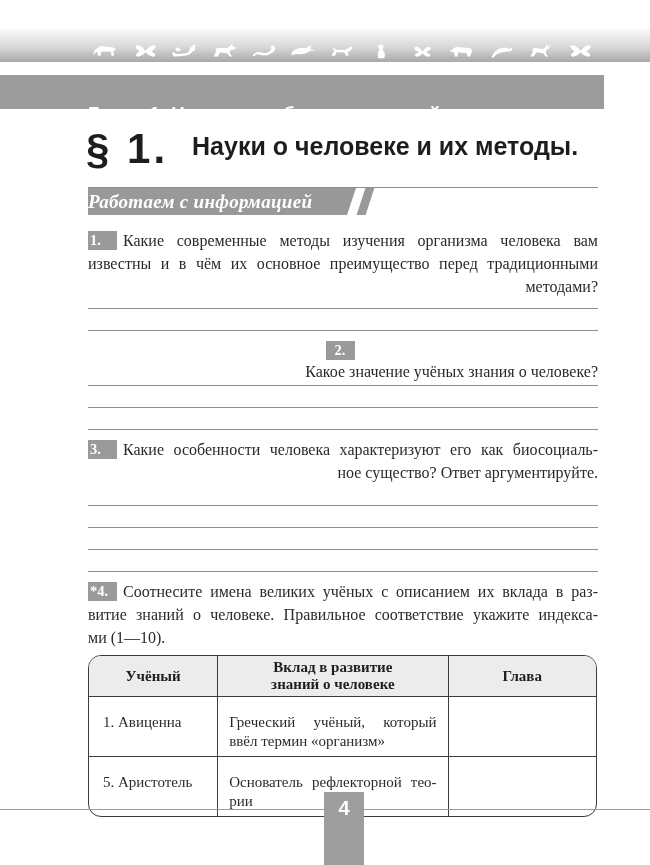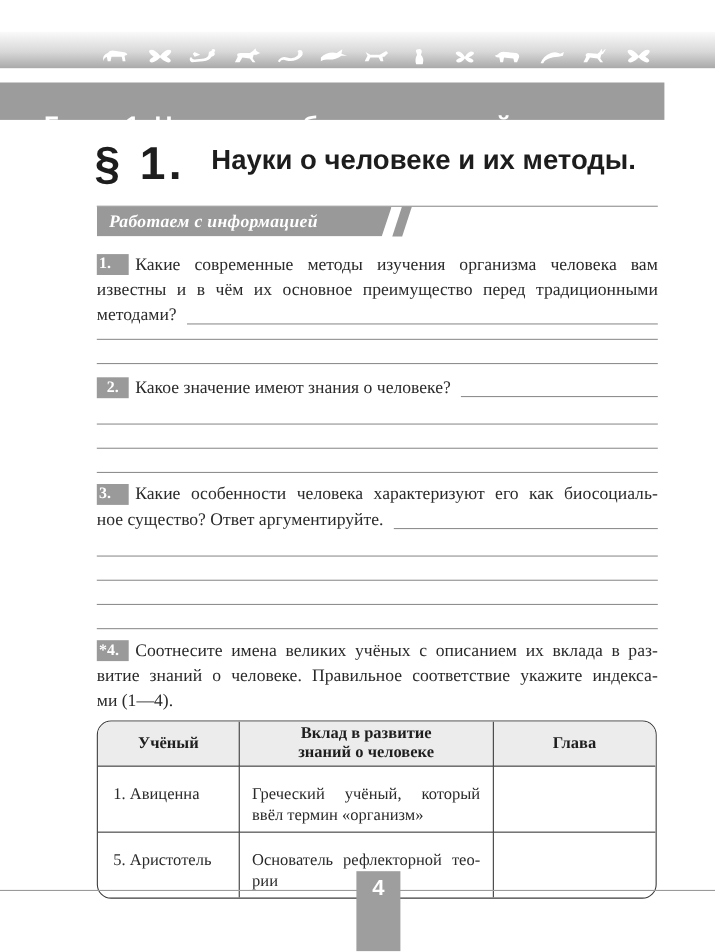--- a/index.html
+++ b/index.html
@@ -9,52 +9,52 @@
   
   .strip{margin-top:29px;height:33px;
          background:linear-gradient(180deg,#fafafa 0%,#d8d8d8 55%,#a9a9a9 100%);}
   .animals{display:flex;justify-content:space-between;align-items:flex-end;
            height:100%;padding:0 56px 2px 92px;box-sizing:border-box;}
   .animals svg{height:17px;width:auto;display:block;fill:#fff;}
 
   
   .chapter-bar{margin-top:13px;width:604px;height:34px;background:#9c9c9c;
                display:flex;align-items:center;}
-  .chapter-bar span{padding-left:40px;font-family:"Liberation Sans","DejaVu Sans",sans-serif;
-                    font-weight:bold;font-size:23px;color:#fff;letter-spacing:.3px;white-space:nowrap;margin-top:44px;}
+  .chapter-bar span{padding-left:88px;font-family:"Liberation Sans","DejaVu Sans",sans-serif;
+                    font-weight:bold;font-size:19px;color:#fff;letter-spacing:.3px;white-space:nowrap;margin-top:44px;}
 
   
   .section-head{display:flex;margin:17px 0 0 86px;}
   .sec-num{font-family:"Liberation Sans","DejaVu Sans",sans-serif;font-weight:bold;
            font-size:42px;line-height:46px;letter-spacing:3px;color:#1d1d1d;}
   .sec-title{font-family:"Liberation Sans","DejaVu Sans",sans-serif;font-weight:bold;
              font-size:25px;line-height:25px;margin:8px 0 0 24px;color:#1d1d1d;}
 
   
   .banner-row{position:relative;margin:15px 0 0 88px;width:510px;height:29px;}
   .topline{position:absolute;top:0;left:0;right:0;border-top:1.5px solid #8f8f8f;}
   .banner{position:absolute;top:1px;left:0;width:268px;height:27px;background:#999;
-          display:flex;align-items:center;padding-left:11px;box-sizing:border-box;
+          display:flex;align-items:center;padding-left:0;box-sizing:border-box;
           clip-path:polygon(0 0,100% 0,calc(100% - 9px) 100%,0 100%);
-          font-style:italic;font-weight:bold;font-size:16px;color:#fff;letter-spacing:.3px;}
+          font-style:italic;font-weight:bold;font-size:19px;color:#fff;letter-spacing:.3px;}
   .banner-sliver{position:absolute;top:1px;left:273px;width:9px;height:27px;background:#999;
                  transform:skewX(-18deg);}
 
   
   .content{margin-left:88px;width:510px;font-size:16px;}
   .q1{margin-top:13px;}
   .q2{margin-top:10px;}
   .q3{margin-top:8px;}
   .q4{margin-top:8px;}
   .tline{height:23px;line-height:23px;}
   .jline{text-align:justify;text-align-last:justify;}
   .badge{display:inline-block;min-width:29px;height:19px;line-height:19px;background:#9a9a9a;
          color:#fff;text-align:center;font-size:14.5px;font-weight:bold;margin-right:6px;
          vertical-align:1px;padding:0 2px;box-sizing:border-box;}
-  .tailrow{display:flex;align-items:flex-end;height:23px;}
+  .tailrow{display:flex;align-items:flex-end;height:23px;flex-direction:column;}
   .tailrow .badge{align-self:center;margin-bottom:0;}
   .tail{white-space:nowrap;line-height:23px;}
   .ansline{flex:1;margin:0 0 3px 9px;border-bottom:1.5px solid #8f8f8f;}
   .fline{height:21px;border-bottom:1.5px solid #8f8f8f;}
   .fline.short{height:10px;}
 
   
   .tablewrap{margin-top:6px;width:509px;box-sizing:border-box;border:1.5px solid #3c3c3c;
              border-radius:13px;overflow:hidden;}
   table.tbl{width:100%;border-collapse:collapse;border-style:hidden;table-layout:fixed;}
@@ -153,21 +153,21 @@
       </div>
       <div class="answers">
         <div class="fline short"></div>
         <div class="fline"></div>
       </div>
     </div>
 
     <div class="q q2">
       <div class="tailrow">
         <span class="badge">2.</span>
-        <span class="tail">Какое значение имеют знания о человеке?</span>
+        <span class="tail">Какое значение учёных знания о человеке?</span>
         <span class="ansline"></span>
       </div>
       <div class="answers">
         <div class="fline"></div>
         <div class="fline"></div>
         <div class="fline"></div>
       </div>
     </div>
 
     <div class="q q3">
@@ -180,21 +180,21 @@
         <div class="fline"></div>
         <div class="fline"></div>
         <div class="fline"></div>
         <div class="fline"></div>
       </div>
     </div>
 
     <div class="q q4">
       <div class="tline jline"><span class="badge">*4.</span><span>Соотнесите имена великих учёных с описанием их вклада в раз-</span></div>
       <div class="tline jline">витие знаний о человеке. Правильное соответствие укажите индекса-</div>
-      <div class="tline">ми (1—4).</div>
+      <div class="tline">ми (1—10).</div>
     </div>
 
     <div class="tablewrap">
       <table class="tbl">
         <thead>
           <tr>
             <th class="w1">Учёный</th>
             <th class="w2">
               <div>Вклад в развитие</div>
               <div>знаний о человеке</div>

